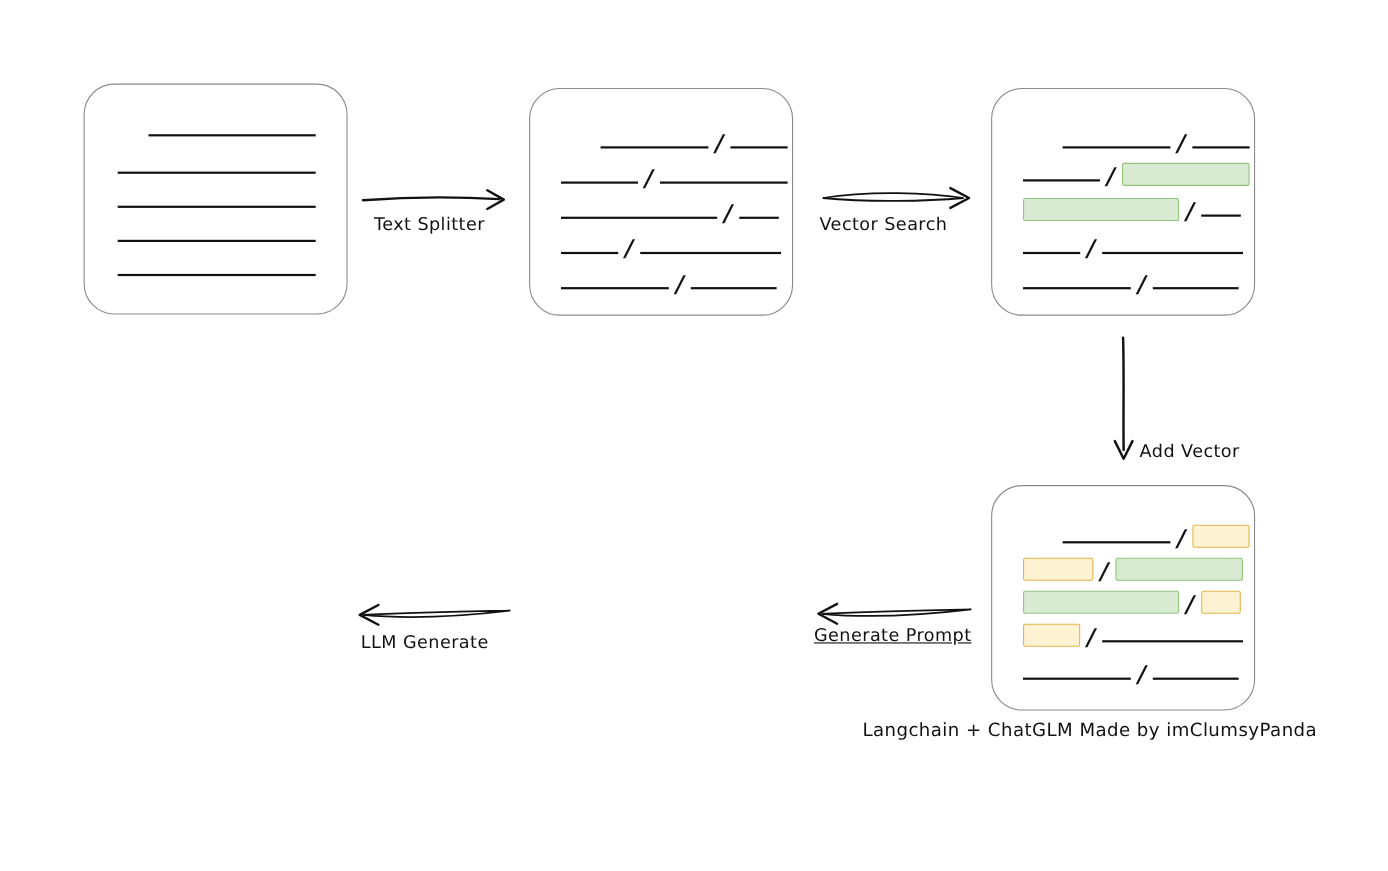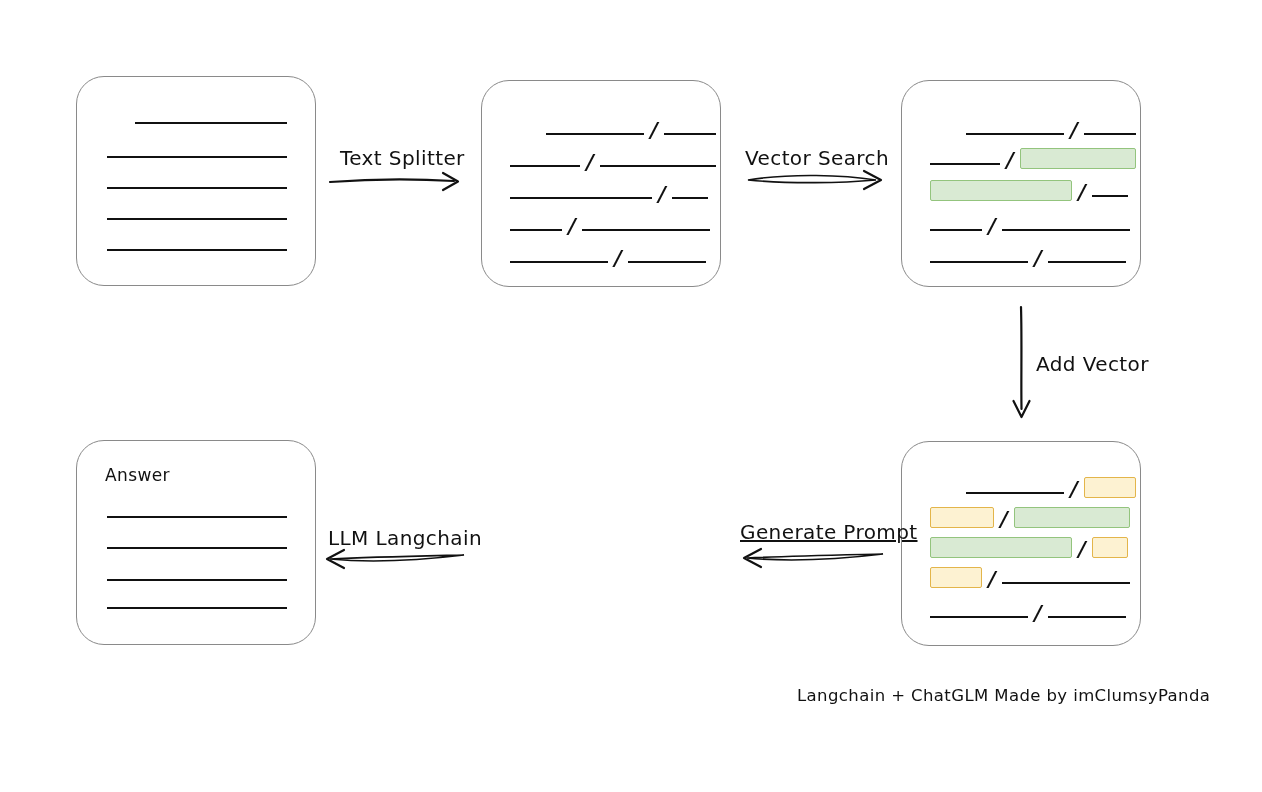--- a/index.html
+++ b/index.html
@@ -72,21 +72,21 @@
 
   
   .hand{
     position:absolute;
     font-family:"DejaVu Sans", sans-serif;
     color:#111;
     white-space:nowrap;
     letter-spacing:.4px;
   }
   .box-label{font-size:17px;}
-  .edge-label{font-size:20px;}
+  .edge-label{font-size:16px;margin-top:48px;}
   .footer-text{font-size:16.5px;}
 
   .arrow-svg{position:absolute;overflow:visible;}
   .arrow-svg path,.arrow-svg polyline{fill:none;stroke:#111;}
 </style>
 </head>
 <body>
 
 <div class="canvas">
 
@@ -219,29 +219,22 @@
     </div>
   </div>
 
   <div class="hand edge-label" style="left:740px;top:520px;text-decoration:underline;">Generate Prompt</div>
   <svg class="arrow-svg" style="left:737px;top:545px;" width="148" height="24">
     <path d="M146,9 C104,14 52,17 10,13 C52,11 104,10 146,9 Z" stroke-width="1.6" fill="#111"></path>
     <polyline points="24,4 7,13 24,22" stroke-width="2.2" stroke-linejoin="round" stroke-linecap="round"></polyline>
   </svg>
 
 
-  <div class="hand edge-label" style="left:328px;top:526px;">LLM Langchain</div>
+  <div class="hand edge-label" style="left:328px;top:526px;">LLM Generate</div>
   <svg class="arrow-svg" style="left:318px;top:546px;" width="148" height="24">
     <path d="M146,9 C104,14 54,17 12,13 C54,11 104,10 146,9 Z" stroke-width="1.6" fill="#111"></path>
     <polyline points="26,4 9,13 26,22" stroke-width="2.2" stroke-linejoin="round" stroke-linecap="round"></polyline>
   </svg>
 
-  <div class="doc-box" style="left:76px;top:440px;width:240px;height:205px;">
-    <div class="hand box-label" style="left:28px;top:24px;">Answer</div>
-    <div class="rule" style="left:30px;top:75px;width:180px;"></div>
-    <div class="rule" style="left:30px;top:106px;width:180px;"></div>
-    <div class="rule" style="left:30px;top:138px;width:180px;"></div>
-    <div class="rule" style="left:30px;top:166px;width:180px;"></div>
-  </div>
-
-  <div class="hand footer-text" style="left:784px;top:686px;margin-left:13px;">Langchain + ChatGLM Made by imClumsyPanda</div>
+
+  <div class="hand footer-text" style="left:784px;top:654px;">Langchain + ChatGLM Made by imClumsyPanda</div>
 
 </div>
 
 </body></html>

